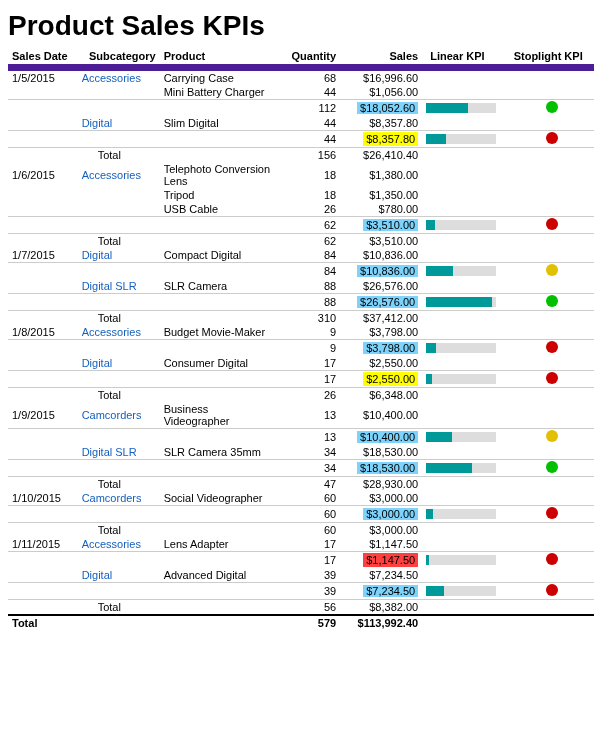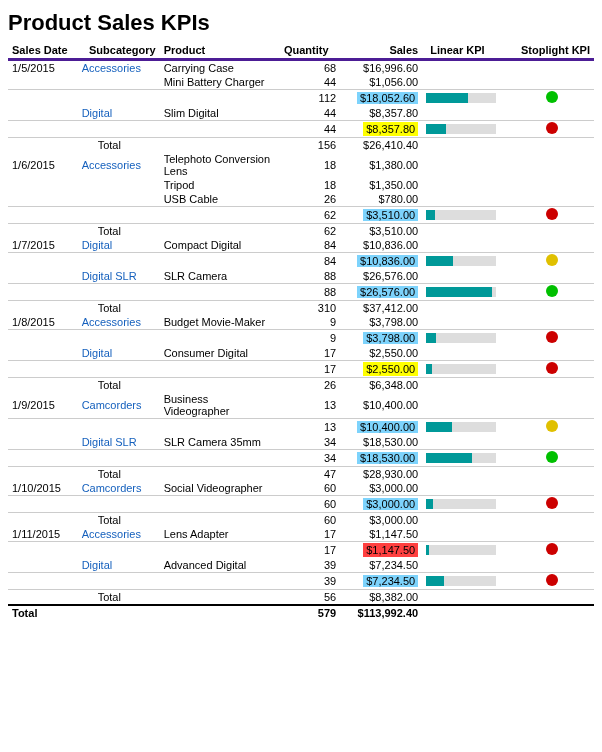--- a/index.html
+++ b/index.html
@@ -6,34 +6,34 @@
     body {
       font-family: Arial, sans-serif;
       font-size: 11px;
       background: #fff;
       width: 602px;
       min-height: 752px;
       padding: 10px 8px;
       color: #000;
     }
     h1 {
-      font-size: 22px;
+      font-size: 28px;
       font-weight: bold;
       color: #000;
       margin-bottom: 6px;
     }
     table {
       width: 100%;
       border-collapse: collapse;
     }
     thead tr th {
       font-weight: bold;
       font-size: 11px;
       padding: 2px 4px;
-      border-bottom: 3px solid #4c1d95;
+      border-bottom: 7px solid #4c1d95;
       white-space: nowrap;
     }
     th.right, td.right { text-align: right; }
     td {
       padding: 1px 4px;
       font-size: 11px;
       vertical-align: middle;
     }
     tr.subtotal td {
       border-top: 1px solid #ccc;
@@ -96,24 +96,24 @@
 <body>
 
 <h1>Product Sales KPIs</h1>
 
 <table>
   <thead>
     <tr>
       <th style="width:60px;text-align:left">Sales Date</th>
       <th style="width:75px;text-align:right">Subcategory</th>
       <th style="width:110px;text-align:left">Product</th>
-      <th style="width:55px;text-align:left">Quantity</th>
+      <th style="width:55px;text-align:right">Quantity</th>
       <th style="width:75px;text-align:right">Sales</th>
       <th style="width:80px;text-align:left;padding-left:8px">Linear KPI</th>
-      <th style="width:70px;text-align:right">Stoplight KPI</th>
+      <th style="width:70px;text-align:left">Stoplight KPI</th>
     </tr>
   </thead>
   <tbody id="table-body">
   <tr>
         <td class="date">1/5/2015</td>
         <td class="subcategory">Accessories</td>
         <td>Carrying Case</td>
         <td class="right">68</td>
         <td class="right kpi-value">$16,996.60</td>
         <td class="bar-cell"></td>

